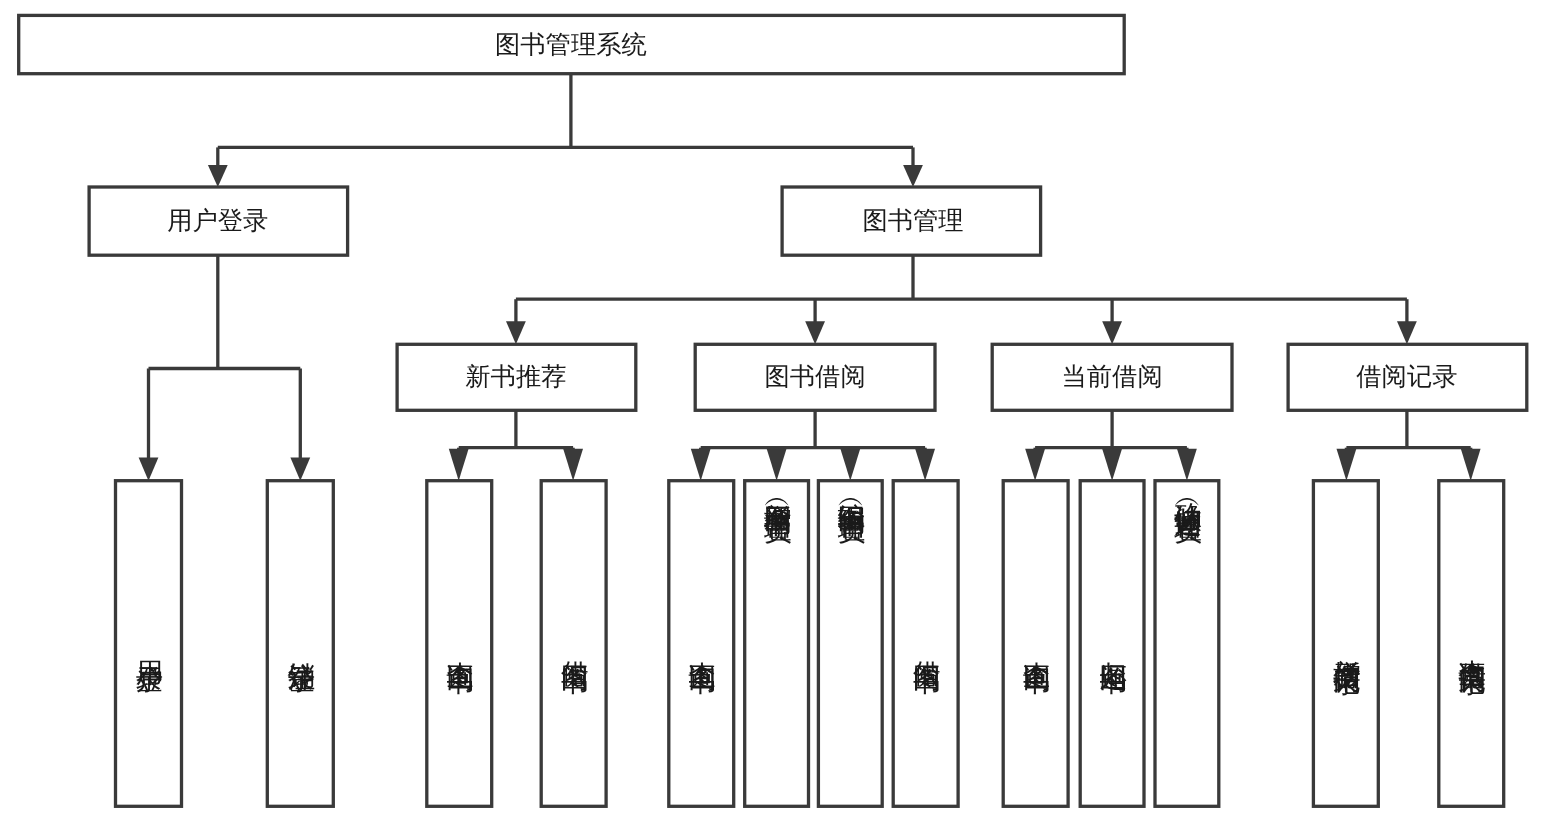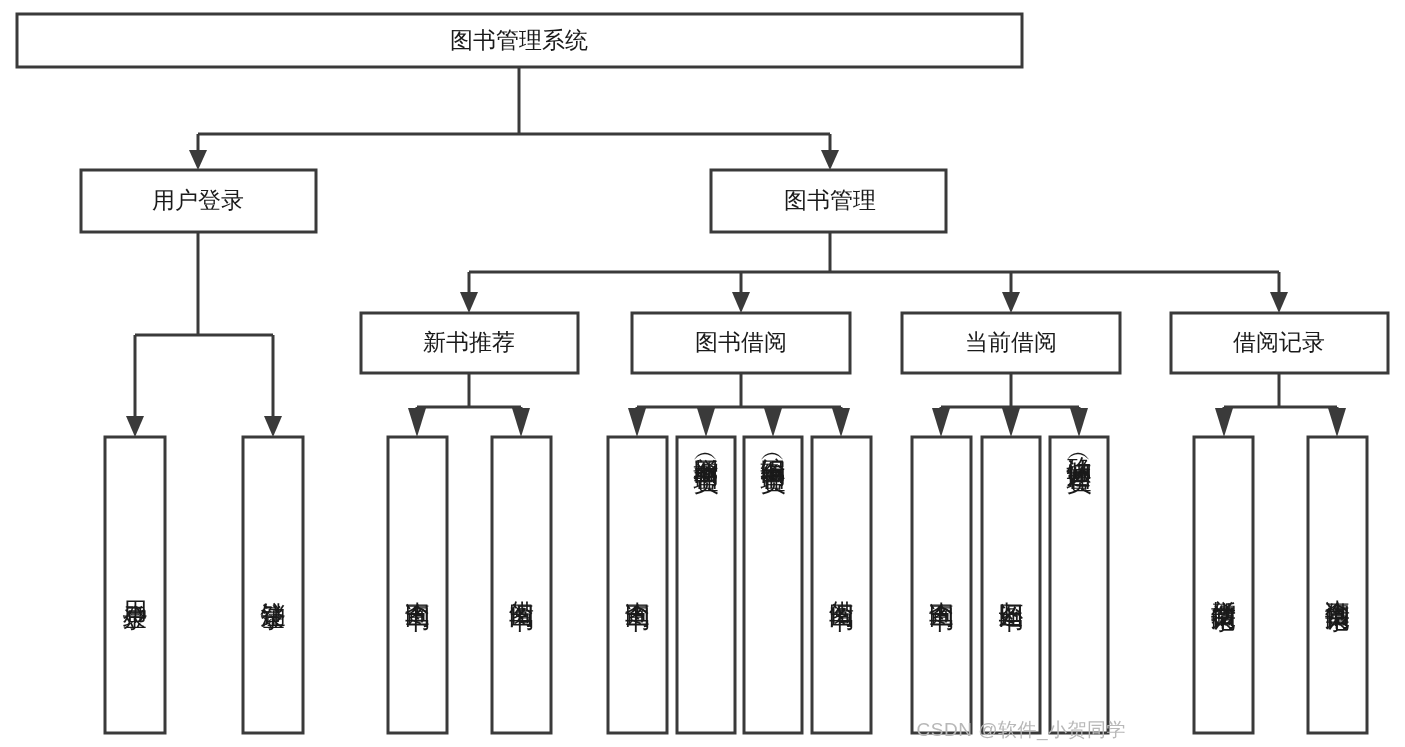--- a/index.html
+++ b/index.html
@@ -243,15 +243,14 @@
     <span class="leaf-label">确认归还（管理员）</span>
   </div>
 
   <div class="leaf-label-wrap" style="left:1194px; top:437px; width:59px; height:296px;">
     <span class="leaf-label">新增借阅记录</span>
   </div>
   <div class="leaf-label-wrap" style="left:1308px; top:437px; width:59px; height:296px;">
     <span class="leaf-label">查询借阅记录</span>
   </div>
 
-  <div class="watermark">CSDN @软件_小贺同学</div>
 
 </div>
 
 </body></html>

